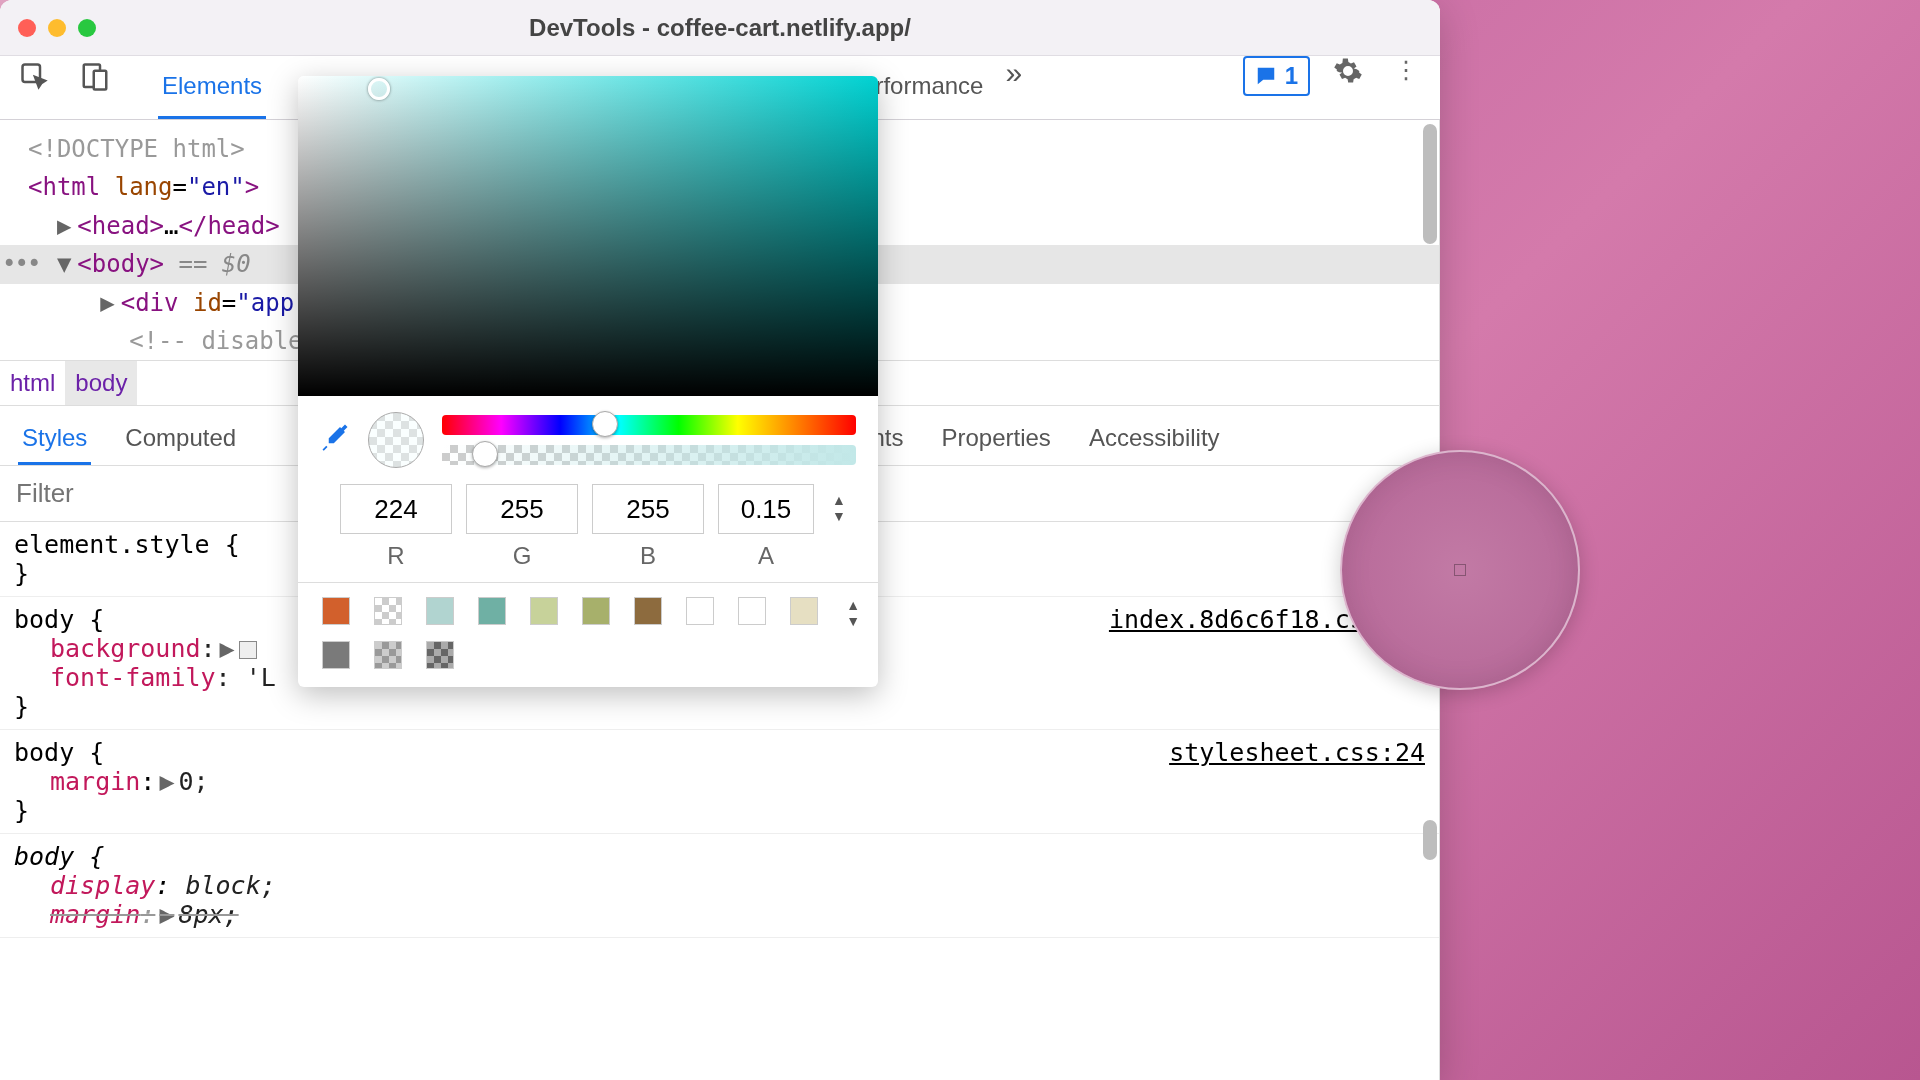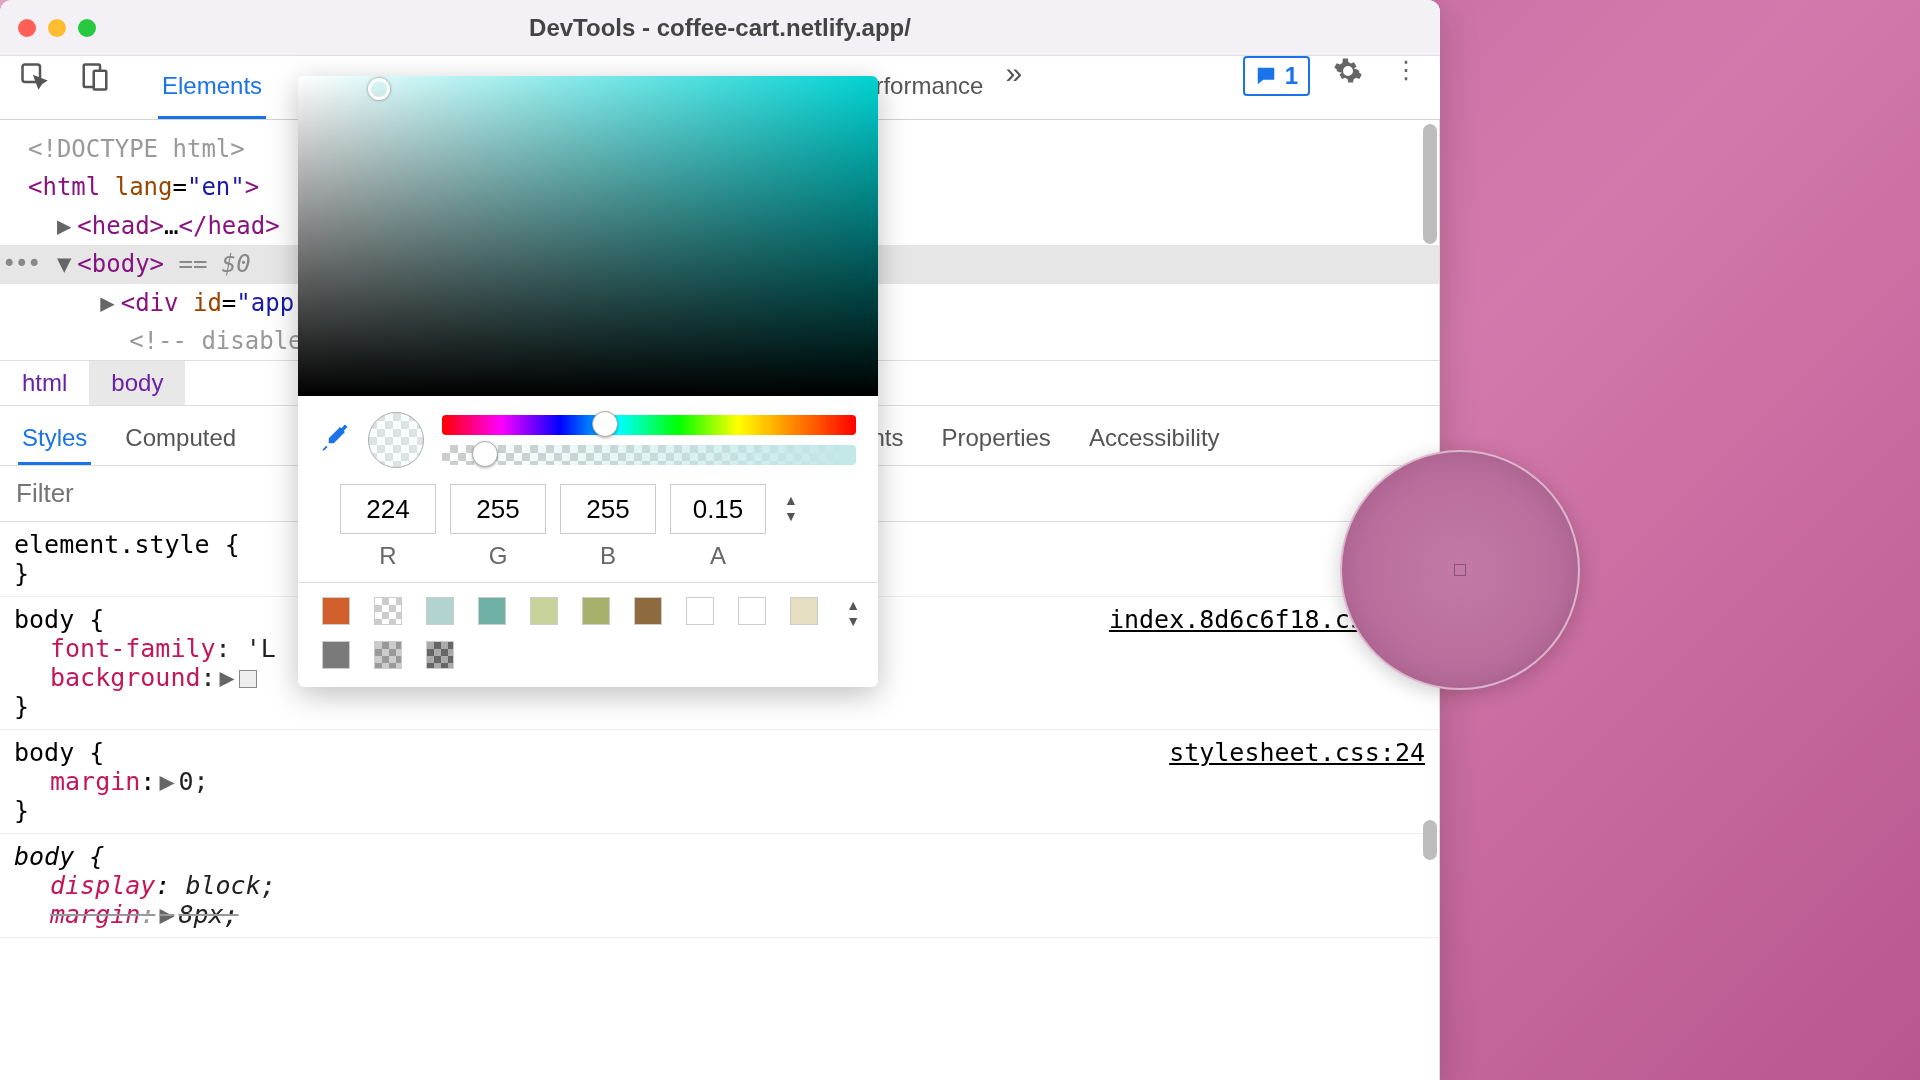--- a/index.html
+++ b/index.html
@@ -19,21 +19,21 @@
 .chip { display:flex; align-items:center; gap:8px; border:2px solid #1a73e8; border-radius:4px; padding:4px 10px; color:#1a73e8; font-weight:600; }
 .gear, .menu3 { width:40px; text-align:center; color:#666; }
 .chev { font-size:30px; color:#555; }
 
 .split { display:flex; height: calc(100% - 120px); }
 .leftpane { flex:1; display:flex; flex-direction:column; border-right:1px solid #ddd; position:relative; }
 .elements { font-family: Menlo, Consolas, monospace; font-size: 24px; padding: 10px 0 0 28px; line-height: 1.6; position:relative; }
 .elements .l { white-space:pre; }
 .hl { background:#e6e6e6; }
 .crumbs { border-top:1px solid #ddd; display:flex; }
-.crumb { padding: 8px 22px; color:#6b21a8; }
+.crumb { padding: 8px 10px; color:#6b21a8; }
 .crumb.sel { background:#e8e8e8; }
 
 .subtabs { display:flex; gap: 30px; padding: 8px 18px 0 18px; border-top:1px solid #ddd; border-bottom:1px solid #ddd; }
 .subtab { padding: 10px 4px; color:#555; }
 .subtab.active { color:#1a73e8; border-bottom:3px solid #1a73e8; }
 
 .filterbar { display:flex; align-items:center; border-bottom:1px solid #ddd; }
 .filter { flex:1; padding:12px 16px; font-size:26px; border:none; outline:none; color:#777; }
 .fbtns { display:flex; align-items:center; gap: 20px; padding:0 18px; color:#555; font-family: Menlo, monospace; }
 .fbtn { padding: 6px 4px; }
@@ -68,21 +68,21 @@
 .prow { display:flex; align-items:center; gap:18px; padding: 16px 22px 8px 22px; }
 .eyedrop { width:30px; color:#1a73e8; }
 .circsw { width:56px; height:56px; border-radius:50%; border:1px solid #aaa; background: repeating-conic-gradient(#ddd 0 25%, #fff 0 50%) 0 0/16px 16px; position:relative; }
 .circsw::after { content:''; position:absolute; inset:0; border-radius:50%; background: rgba(224,255,255,0.15); }
 .slcol { flex:1; display:flex; flex-direction:column; gap:10px; }
 .hue { height:20px; border-radius:4px; background: linear-gradient(to right,#ff0000,#ff00ff,#0000ff,#00ffff,#00ff00,#ffff00,#ff8000,#ff0000); position:relative; }
 .alpha { height:20px; border-radius:4px; background: linear-gradient(to right, transparent, #c2e8e8), repeating-conic-gradient(#ccc 0 25%, #fff 0 50%) 0 0/16px 16px; position:relative; }
 .slknob { position:absolute; top:-4px; width:26px; height:26px; border-radius:50%; background:#fff; border:1px solid #aaa; box-shadow:0 1px 3px rgba(0,0,0,.3); }
 .inputs { display:flex; gap:14px; padding: 8px 24px 12px 42px; align-items:flex-start; }
 .incell { text-align:center; }
-.incell input { width:96px; height:50px; border:1px solid #ccc; font-size:26px; text-align:center; font-family:inherit; }
+.incell input { width:112px; height:50px; border:1px solid #ccc; font-size:26px; text-align:center; font-family:inherit; }
 .incell.a input { width:96px; }
 .incell .lab { color:#666; margin-top:8px; font-size:24px; }
 .cyclebtn { display:flex; flex-direction:column; font-size:14px; color:#555; margin-left:4px; margin-top:8px; gap:-4px; }
 .swatches { border-top:1px solid #ddd; padding: 14px 24px 18px 24px; display:flex; flex-wrap:wrap; gap: 16px 24px; position:relative; }
 .swatch { width:28px; height:28px; border:1px solid #ccc; }
 .swcyc { position:absolute; right:18px; top:14px; display:flex; flex-direction:column; font-size:14px; color:#555; }
 
 .loupe { position:absolute; top:450px; left:1340px; width:240px; height:240px; border-radius:50%; border:2px solid rgba(255,255,255,.5); background: radial-gradient(circle, #c27aa5 0%, #b86b9a 70%, #a95a8b 100%); box-shadow: inset 0 0 30px rgba(0,0,0,.1), 0 4px 20px rgba(0,0,0,.2); z-index:60; }
 .loupe::after { content:''; position:absolute; top:50%; left:50%; width:10px; height:10px; border:1px solid rgba(0,0,0,.3); transform:translate(-50%,-50%); }
 
@@ -168,22 +168,22 @@
       </div>
 
       <div class="styles">
         <div class="rule">
           <div class="sel-t">element.style {</div>
           <div>}</div>
         </div>
         <div class="rule">
           <span class="src">index.8d6c6f18.css:64</span>
           <div class="sel-t">body {</div>
+          <div class="prop"><span class="pn">background</span><span class="pv">:</span><span class="caret">▶</span><span class="sw"></span></div>
           <div class="prop"><span class="pn">font-family</span><span class="pv">: 'L</span></div>
-          <div class="prop"><span class="pn">background</span><span class="pv">:</span><span class="caret">▶</span><span class="sw"></span></div>
           <div>}</div>
         </div>
         <div class="rule">
           <span class="src">stylesheet.css:24</span>
           <div class="sel-t">body {</div>
           <div class="prop"><span class="pn">margin</span>:<span class="caret">▶</span><span class="pv">0;</span></div>
           <div>}</div>
         </div>
         <div class="rule">
           <div class="sel-t" style="font-style:italic;">body {</div>

